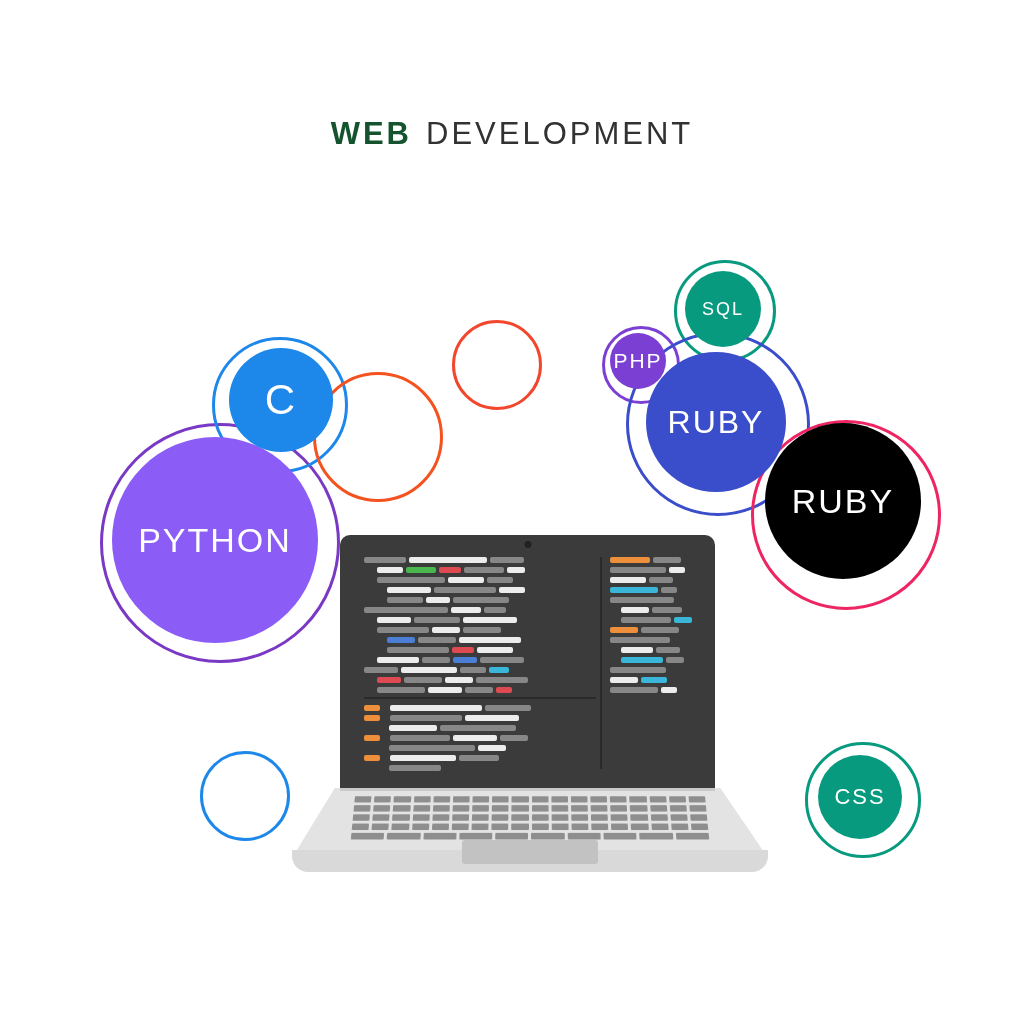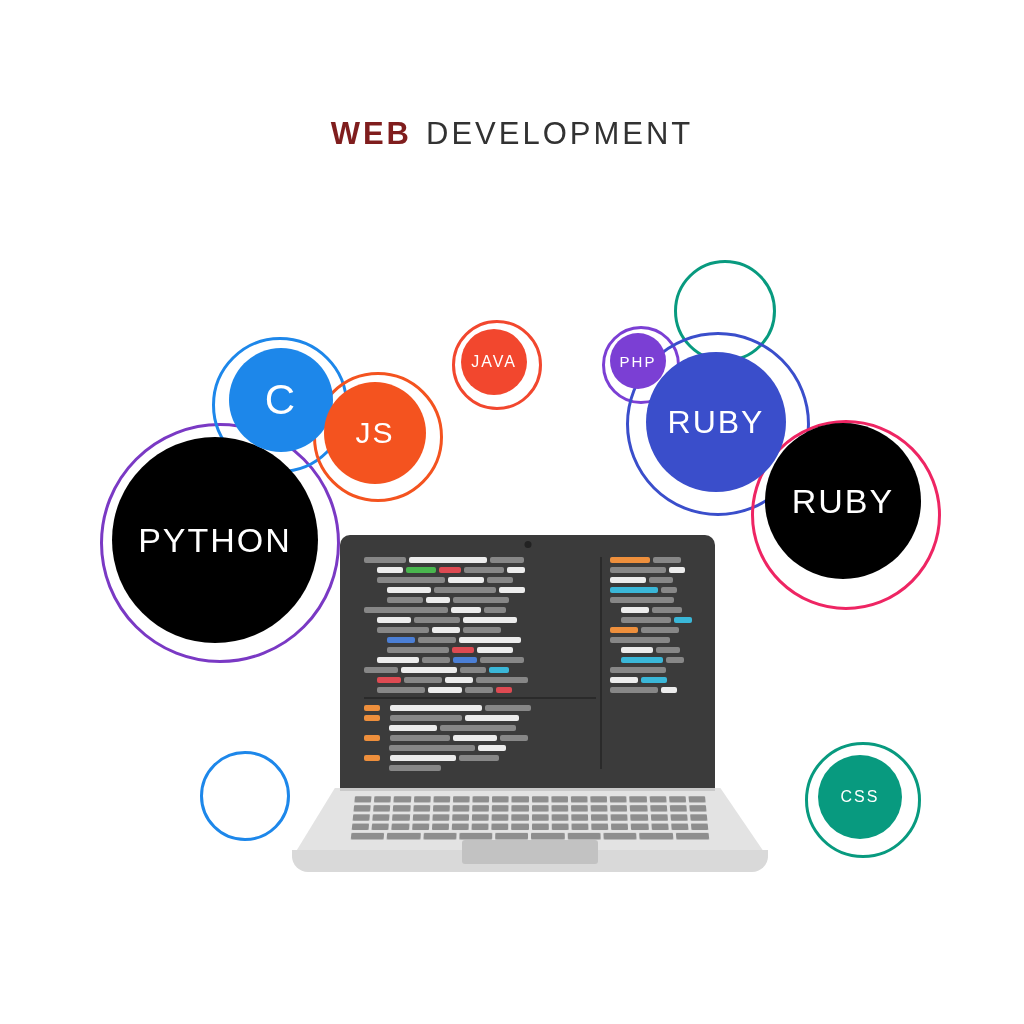--- a/index.html
+++ b/index.html
@@ -3,21 +3,21 @@
 <meta charset="utf-8">
 <style>
   html,body{margin:0;padding:0;background:#fff;}
   .canvas{
     position:relative;width:1024px;height:1024px;background:#ffffff;
     overflow:hidden;font-family:"Liberation Sans",sans-serif;
   }
   
   .title{position:absolute;top:116px;left:0;width:100%;text-align:center;
          font-size:31px;letter-spacing:3px;}
-  .t-web{font-weight:bold;color:#7f1d1d;margin-right:14px;}
+  .t-web{font-weight:bold;color:#14532d;margin-right:14px;}
   .t-dev{font-weight:normal;color:#323232;}
   
   #circles{position:absolute;inset:0;}
   .ring{position:absolute;border:3px solid;border-radius:50%;background:transparent;z-index:1;}
   .bubble{position:absolute;border-radius:50%;display:flex;align-items:center;justify-content:center;
           color:#fff;z-index:2;letter-spacing:2px;font-weight:normal;}
   
   .screen{position:absolute;left:340px;top:535px;width:375px;height:253px;
           background:#3b3b3b;border-radius:10px 10px 0 0;z-index:3;}
   .webcam{position:absolute;top:6px;left:50%;transform:translateX(-50%);
@@ -57,42 +57,39 @@
       <div class="ring" style="left: 100px; top: 423px; width: 234px; height: 234px; border-color: rgb(122, 57, 196);"></div>
       <div class="ring" style="left: 212px; top: 337px; width: 130px; height: 130px; border-color: rgb(29, 135, 234);"></div>
       <div class="ring" style="left: 313px; top: 372px; width: 124px; height: 124px; border-color: rgb(244, 83, 31);"></div>
       <div class="ring" style="left: 452px; top: 320px; width: 84px; height: 84px; border-color: rgb(242, 71, 46);"></div>
       <div class="ring" style="left: 602px; top: 326px; width: 72px; height: 72px; border-color: rgb(123, 63, 212);"></div>
       <div class="ring" style="left: 674px; top: 260px; width: 96px; height: 96px; border-color: rgb(8, 154, 127);"></div>
       <div class="ring" style="left: 626px; top: 332px; width: 178px; height: 178px; border-color: rgb(58, 78, 203);"></div>
       <div class="ring" style="left: 751px; top: 420px; width: 184px; height: 184px; border-color: rgb(238, 37, 99);"></div>
       <div class="ring" style="left: 200px; top: 751px; width: 84px; height: 84px; border-color: rgb(29, 135, 234);"></div>
       <div class="ring" style="left: 805px; top: 742px; width: 110px; height: 110px; border-color: rgb(8, 154, 127);"></div>
-      <div class="bubble" style="left: 112px; top: 437px; width: 206px; height: 206px; background: #000000; font-size: 34px;">
+      <div class="bubble" style="left: 112px; top: 437px; width: 206px; height: 206px; background: #8b5cf6; font-size: 34px;">
         <span>PYTHON</span>
       </div>
       <div class="bubble" style="left: 229px; top: 348px; width: 104px; height: 104px; background: rgb(29, 135, 234); font-size: 42px;">
         <span>C</span>
       </div>
-      <div class="bubble" style="left: 324px; top: 382px; width: 102px; height: 102px; background: rgb(244, 83, 31); font-size: 30px;">
-        <span>JS</span>
-      </div>
-      <div class="bubble" style="left: 461px; top: 329px; width: 66px; height: 66px; background: rgb(242, 71, 46); font-size: 16px;">
-        <span>JAVA</span>
-      </div>
-      <div class="bubble" style="left: 610px; top: 333px; width: 56px; height: 56px; background: rgb(123, 63, 212); font-size: 15px;">
+      <div class="bubble" style="left: 610px; top: 333px; width: 56px; height: 56px; background: rgb(123, 63, 212); font-size: 21px;">
         <span>PHP</span>
+      </div>
+      <div class="bubble" style="left: 685px; top: 271px; width: 76px; height: 76px; background: rgb(8, 154, 127); font-size: 18px;">
+        <span>SQL</span>
       </div>
       <div class="bubble" style="left: 646px; top: 352px; width: 140px; height: 140px; background: rgb(58, 78, 203); font-size: 32px;">
         <span>RUBY</span>
       </div>
       <div class="bubble" style="left: 765px; top: 423px; width: 156px; height: 156px; background: #000000; font-size: 34px;">
         <span>RUBY</span>
       </div>
-      <div class="bubble" style="left: 818px; top: 755px; width: 84px; height: 84px; background: rgb(8, 154, 127); font-size: 16px;">
+      <div class="bubble" style="left: 818px; top: 755px; width: 84px; height: 84px; background: rgb(8, 154, 127); font-size: 22px;">
         <span>CSS</span>
       </div>
     </div>
 
   <div class="screen">
     <div class="webcam"></div>
     <div class="code-left" id="code-left">
         <div class="code-row">
           <span class="code-seg" style="width: 42px; background: rgb(135, 135, 135);"></span>
           <span class="code-seg" style="width: 78px; background: rgb(236, 236, 236);"></span>

